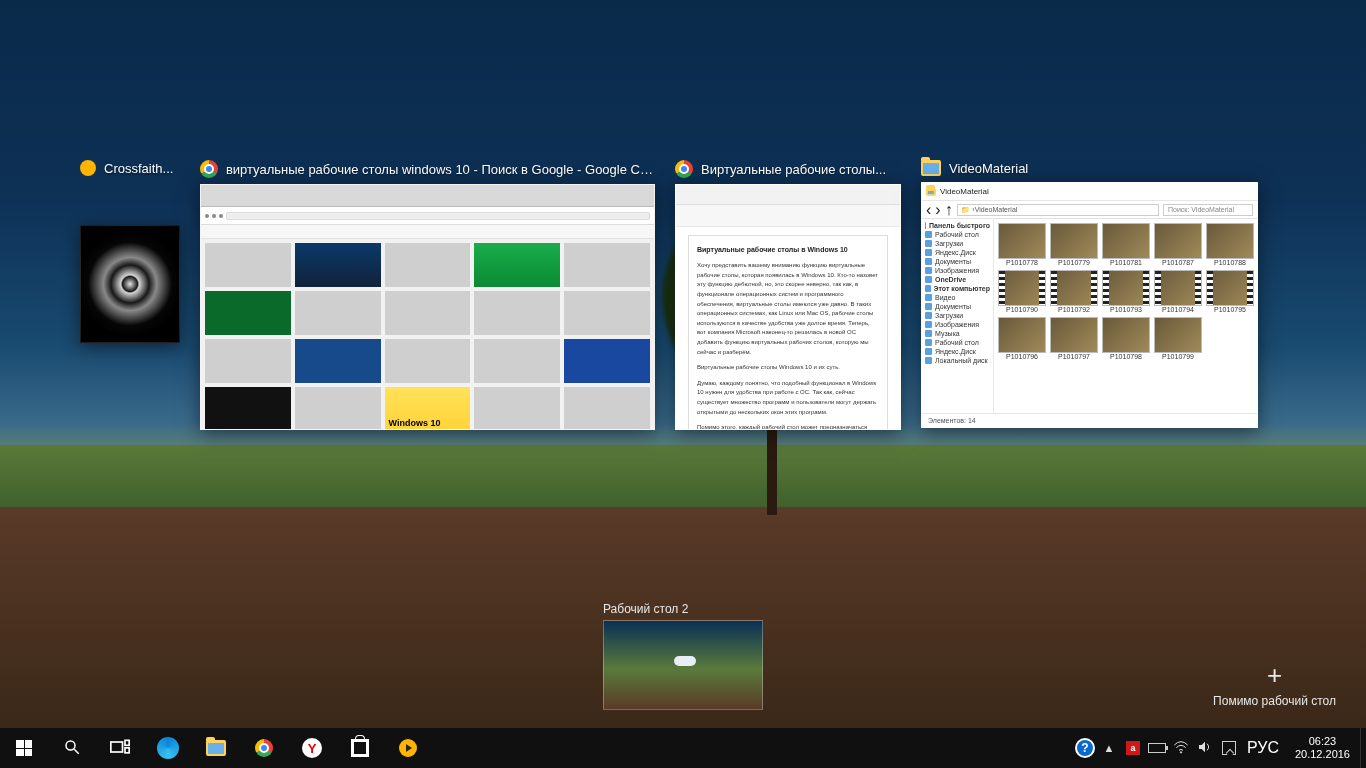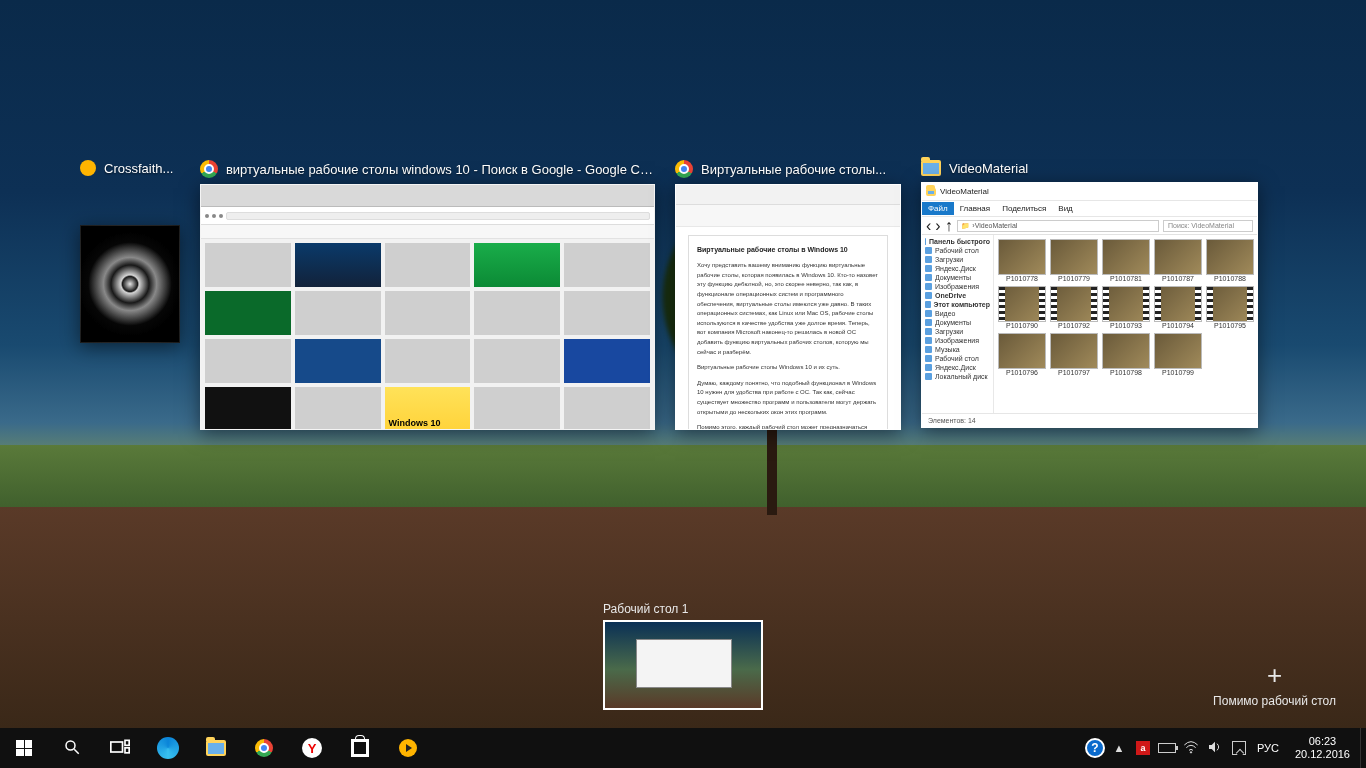--- a/index.html
+++ b/index.html
@@ -94,21 +94,21 @@
 .newdesk .plus{font-size:26px;line-height:1;font-weight:200}
 
 
 .taskbar{position:absolute;left:0;right:0;bottom:0;height:40px;background:#101010;display:flex;align-items:center;color:#fff;font-size:12px}
 .tb-left{display:flex;align-items:center;height:100%}
 .tb-btn{width:48px;height:100%;display:flex;align-items:center;justify-content:center;cursor:pointer}
 .tb-right{margin-left:auto;display:flex;align-items:center;height:100%;gap:0}
 .tray-ico{width:24px;height:100%;display:flex;align-items:center;justify-content:center;cursor:pointer}
 .clock{padding:0 10px;text-align:center;line-height:1.2;font-size:11px}
 .clock .t{display:block}
-.lang{padding:0 6px;font-size:11px}
+.lang{padding:0 6px;font-size:16px}
 .win-logo{display:grid;grid-template-columns:1fr 1fr;grid-template-rows:1fr 1fr;gap:1px;width:16px;height:16px}
 .win-logo span{background:#fff}
 .search-ico svg,.tv-ico svg{stroke:#fff;fill:none;stroke-width:2}
 .edge-ico{width:22px;height:22px;border-radius:50%;background:conic-gradient(#0a84d8,#38c1f0,#0a84d8)}
 .folder-ico{width:20px;height:16px;background:#ffd35a;border-radius:2px;position:relative}
 .folder-ico::before{content:"";position:absolute;top:-3px;left:0;width:9px;height:4px;background:#ffd35a;border-radius:2px 2px 0 0}
 .folder-ico::after{content:"";position:absolute;inset:2px;top:3px;background:#6ab0ea}
 .chrome-ico{width:18px;height:18px;border-radius:50%;background:conic-gradient(#ea4335 0 120deg,#34a853 120deg 240deg,#fbbc05 240deg 360deg);position:relative}
 .chrome-ico::after{content:"";position:absolute;inset:4px;border-radius:50%;background:#4285f4;border:2px solid #fff}
 .yandex-ico{width:20px;height:20px;border-radius:50%;background:#fff;color:#e00;display:flex;align-items:center;justify-content:center;font-weight:bold;font-size:13px}
@@ -210,26 +210,20 @@
   <div class="tv-item w3">
     <div class="tv-head">
       <span class="tv-icon folder-ico"></span>
       <span class="label">VideoMaterial</span>
     </div>
     <div class="tv-thumb exp-thumb">
       <div class="exp-title">
           <span class="folder-ico" style="width:10px;height:8px"></span>
           <span>VideoMaterial</span>
         </div>
-      <div class="exp-ribbon" id="exp-ribbon">
-          <span class="rtab active">Файл</span>
-          <span class="rtab">Главная</span>
-          <span class="rtab">Поделиться</span>
-          <span class="rtab">Вид</span>
-        </div>
       <div class="exp-addr">
         <span>‹</span>
           <span>›</span>
           <span>↑</span>
         <div class="ba">
             <span>📁 › </span>
             <span>VideoMaterial</span>
           </div>
         <div class="sb">Поиск: VideoMaterial</div>
       </div>
@@ -320,23 +314,23 @@
             </div>
           </div>
       </div>
       <div class="exp-status">Элементов: 14</div>
     </div>
   </div>
 
 </div>
 
 <div class="vdesks" id="vdesks">
-    <div class="vdesk active">
-      <span class="vlabel">Рабочий стол 1</span>
-      <div class="vthumb d1"></div>
+    <div class="vdesk">
+      <span class="vlabel">Рабочий стол 2</span>
+      <div class="vthumb d2"></div>
     </div>
   </div>
 <div class="newdesk">
   <span class="plus">+</span>
   <span>Помимо рабочий стол</span>
 </div>
 
 <div class="taskbar">
   <div class="tb-left">
     <div class="tb-btn">

